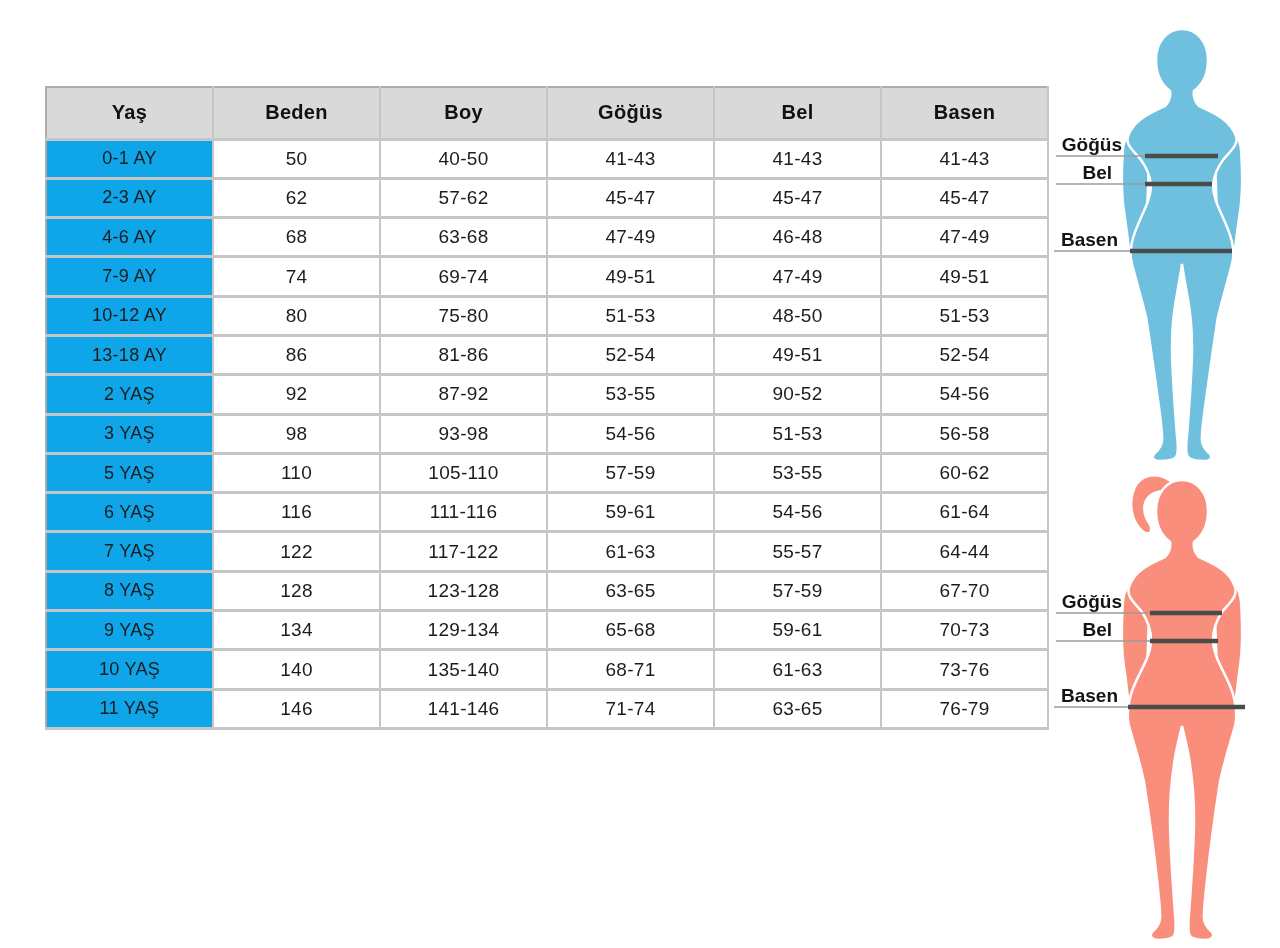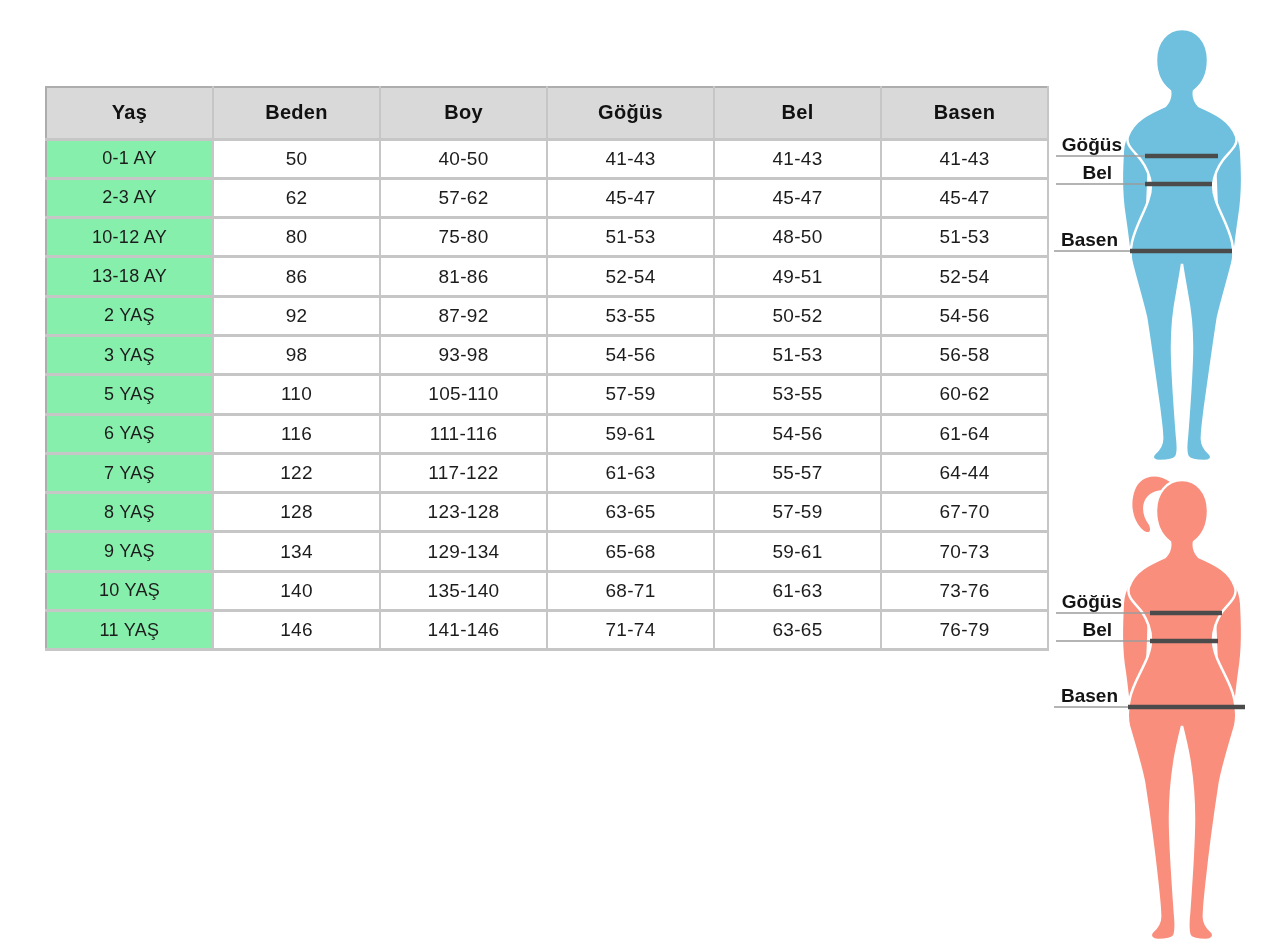--- a/index.html
+++ b/index.html
@@ -20,21 +20,21 @@
     border-bottom:3px solid #c6c6c6;
     text-align:center; vertical-align:middle;
     color:#1c1c1c;
     letter-spacing:0.3px;
   }
   table.size-table th {
     height:52px; background:#d9d9d9;
     font-size:20px; font-weight:bold; color:#111;
   }
   table.size-table td { height:39.3px; font-size:19px; background:#ffffff; }
-  table.size-table td.age { background:#86efac; font-size:18px; }
+  table.size-table td.age { background:#0ea5e9; font-size:18px; }
 
   
   .figure { position:absolute; }
   .figure-top    { left:1050px; top:12px;  width:230px; height:460px; }
   .figure-bottom { left:1050px; top:470px; width:230px; height:478px; }
   .measure-label {
     font-family:"Liberation Sans","DejaVu Sans",sans-serif;
     font-size:19px; font-weight:bold; fill:#141414;
   }
 </style>
@@ -64,41 +64,57 @@
         </tr>
         <tr>
           <td class="age">2-3 AY</td>
           <td>62</td>
           <td>57-62</td>
           <td>45-47</td>
           <td>45-47</td>
           <td>45-47</td>
         </tr>
         <tr>
+          <td class="age">4-6 AY</td>
+          <td>68</td>
+          <td>63-68</td>
+          <td>47-49</td>
+          <td>46-48</td>
+          <td>47-49</td>
+        </tr>
+        <tr>
+          <td class="age">7-9 AY</td>
+          <td>74</td>
+          <td>69-74</td>
+          <td>49-51</td>
+          <td>47-49</td>
+          <td>49-51</td>
+        </tr>
+        <tr>
           <td class="age">10-12 AY</td>
           <td>80</td>
           <td>75-80</td>
           <td>51-53</td>
           <td>48-50</td>
           <td>51-53</td>
         </tr>
         <tr>
           <td class="age">13-18 AY</td>
           <td>86</td>
           <td>81-86</td>
           <td>52-54</td>
           <td>49-51</td>
           <td>52-54</td>
         </tr>
         <tr>
           <td class="age">2 YAŞ</td>
           <td>92</td>
           <td>87-92</td>
           <td>53-55</td>
-          <td>50-52</td>
+          <td>90-52</td>
           <td>54-56</td>
         </tr>
         <tr>
           <td class="age">3 YAŞ</td>
           <td>98</td>
           <td>93-98</td>
           <td>54-56</td>
           <td>51-53</td>
           <td>56-58</td>
         </tr>

